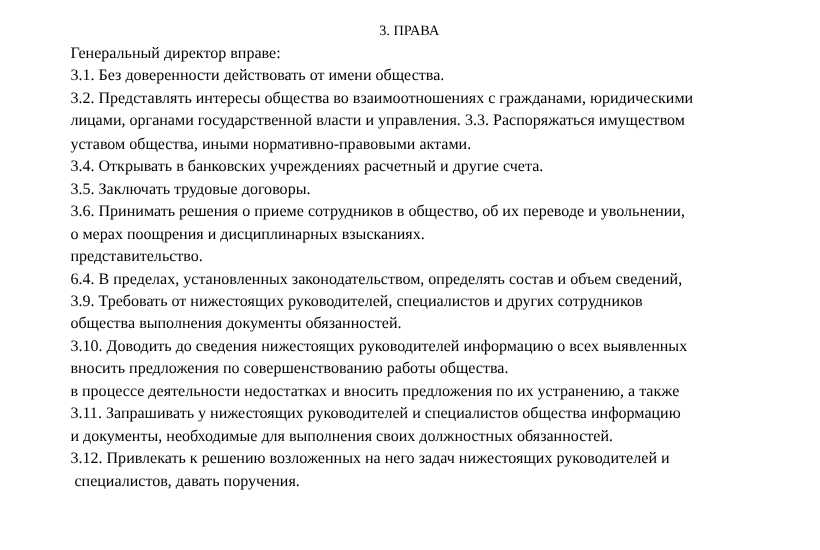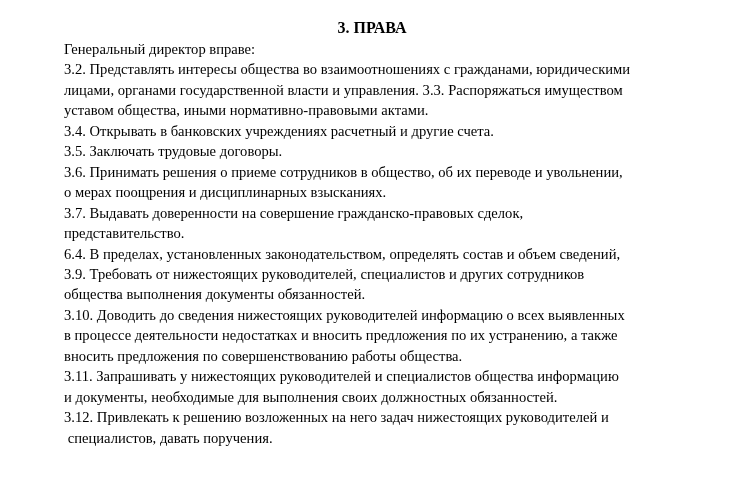--- a/index.html
+++ b/index.html
@@ -16,54 +16,54 @@
       color: #000000;
     }
     .page {
       position: absolute;
       left: 62px;
       top: 18px;
       width: 660px;
     }
     .title {
       text-align: center;
-      font-weight: bold;
-      font-size: 16px;
+      font-weight: normal;
+      font-size: 13px;
       line-height: 20px;
       margin: 0 0 0 0;
       padding-left: 0;
       width: 620px;
     }
     .line {
       font-size: 14.6px;
       line-height: 18.45px;
       white-space: pre;
       margin: 2px;
     }
   </style>
 </head>
 <body>
 
 <div class="page">
   <div class="title">3. ПРАВА</div>
   <div>
     <div class="line">Генеральный директор вправе:</div>
+    <div class="line">3.1. Без доверенности действовать от имени общества.</div>
     <div class="line">3.2. Представлять интересы общества во взаимоотношениях с гражданами, юридическими</div>
     <div class="line">лицами, органами государственной власти и управления. 3.3. Распоряжаться имуществом</div>
     <div class="line">уставом общества, иными нормативно-правовыми актами.</div>
     <div class="line">3.4. Открывать в банковских учреждениях расчетный и другие счета.</div>
     <div class="line">3.5. Заключать трудовые договоры.</div>
     <div class="line">3.6. Принимать решения о приеме сотрудников в общество, об их переводе и увольнении,</div>
     <div class="line">о мерах поощрения и дисциплинарных взысканиях.</div>
-    <div class="line">3.7. Выдавать доверенности на совершение гражданско-правовых сделок,</div>
     <div class="line">представительство.</div>
     <div class="line">6.4. В пределах, установленных законодательством, определять состав и объем сведений,</div>
     <div class="line">3.9. Требовать от нижестоящих руководителей, специалистов и других сотрудников</div>
     <div class="line">общества выполнения документы обязанностей.</div>
     <div class="line">3.10. Доводить до сведения нижестоящих руководителей информацию о всех выявленных</div>
+    <div class="line">вносить предложения по совершенствованию работы общества.</div>
     <div class="line">в процессе деятельности недостатках и вносить предложения по их устранению, а также</div>
-    <div class="line">вносить предложения по совершенствованию работы общества.</div>
     <div class="line">3.11. Запрашивать у нижестоящих руководителей и специалистов общества информацию</div>
     <div class="line">и документы, необходимые для выполнения своих должностных обязанностей.</div>
     <div class="line">3.12. Привлекать к решению возложенных на него задач нижестоящих руководителей и</div>
     <div class="line"> специалистов, давать поручения.</div>
   </div>
 </div>
 
 </body></html>

